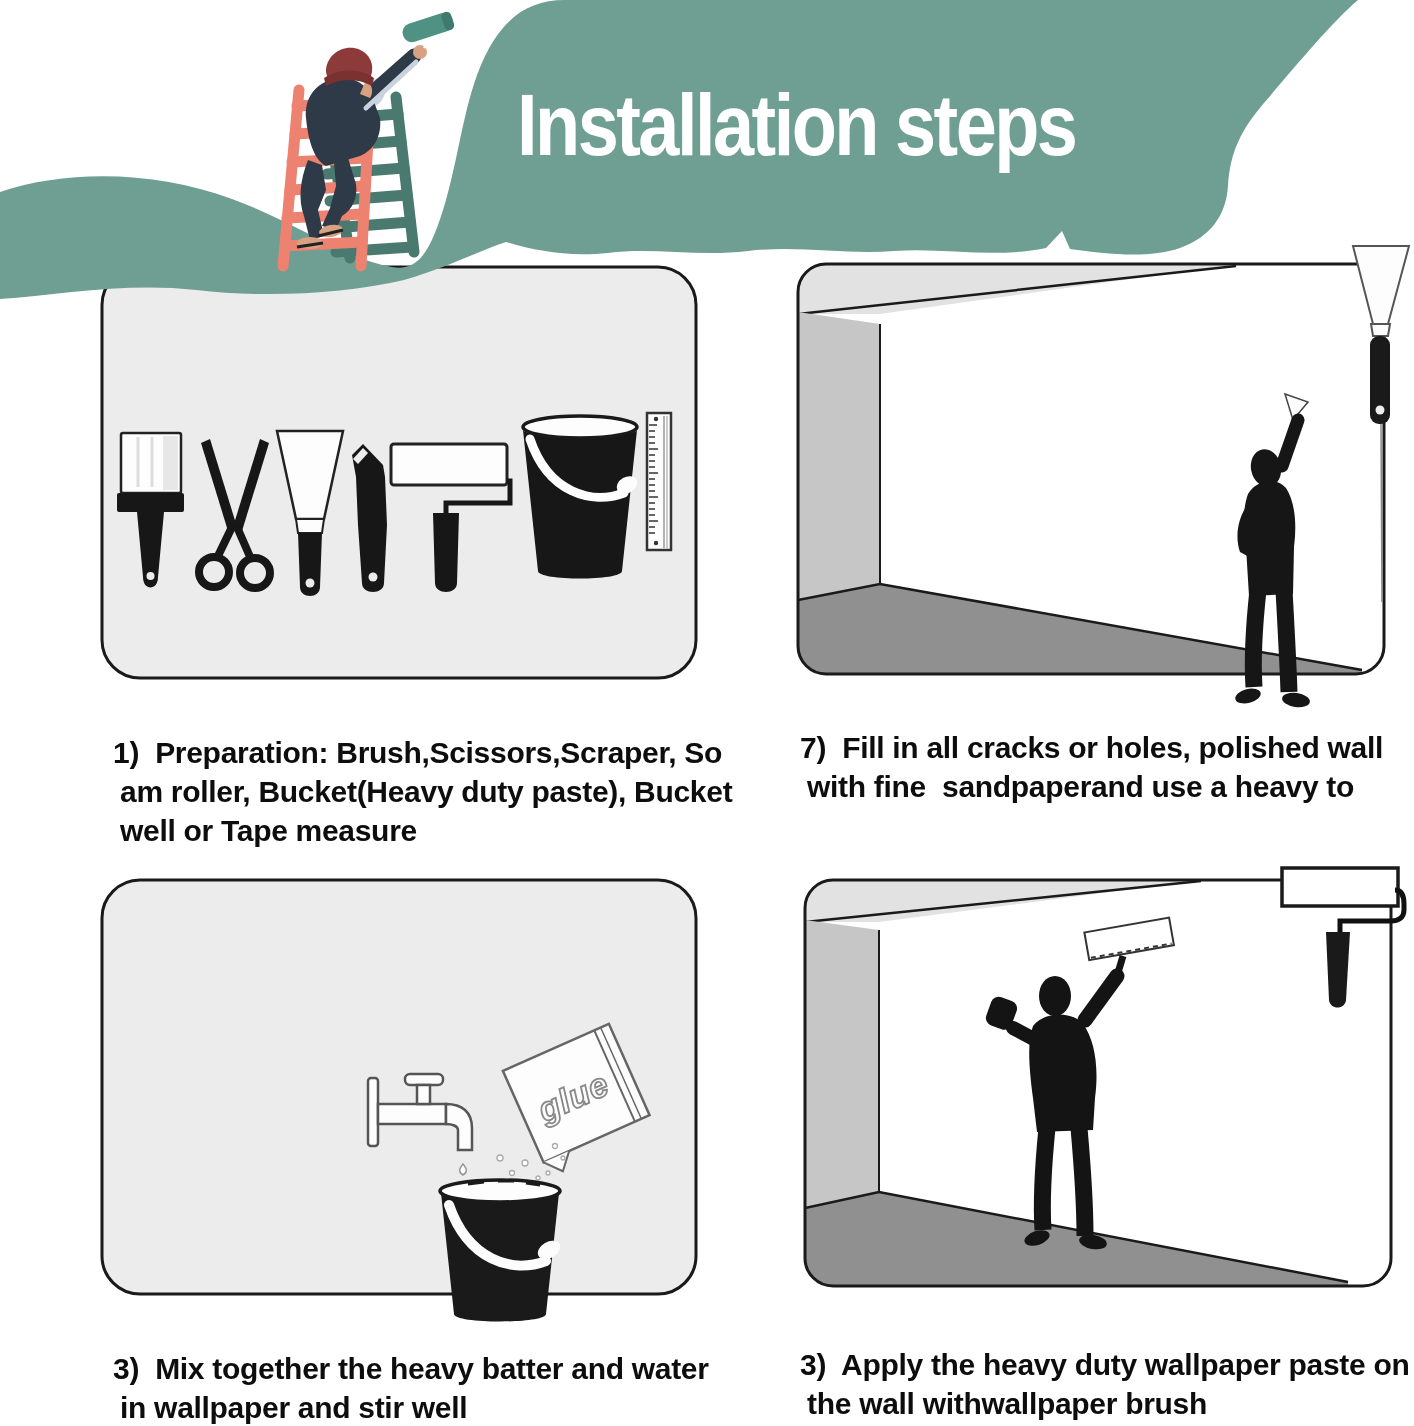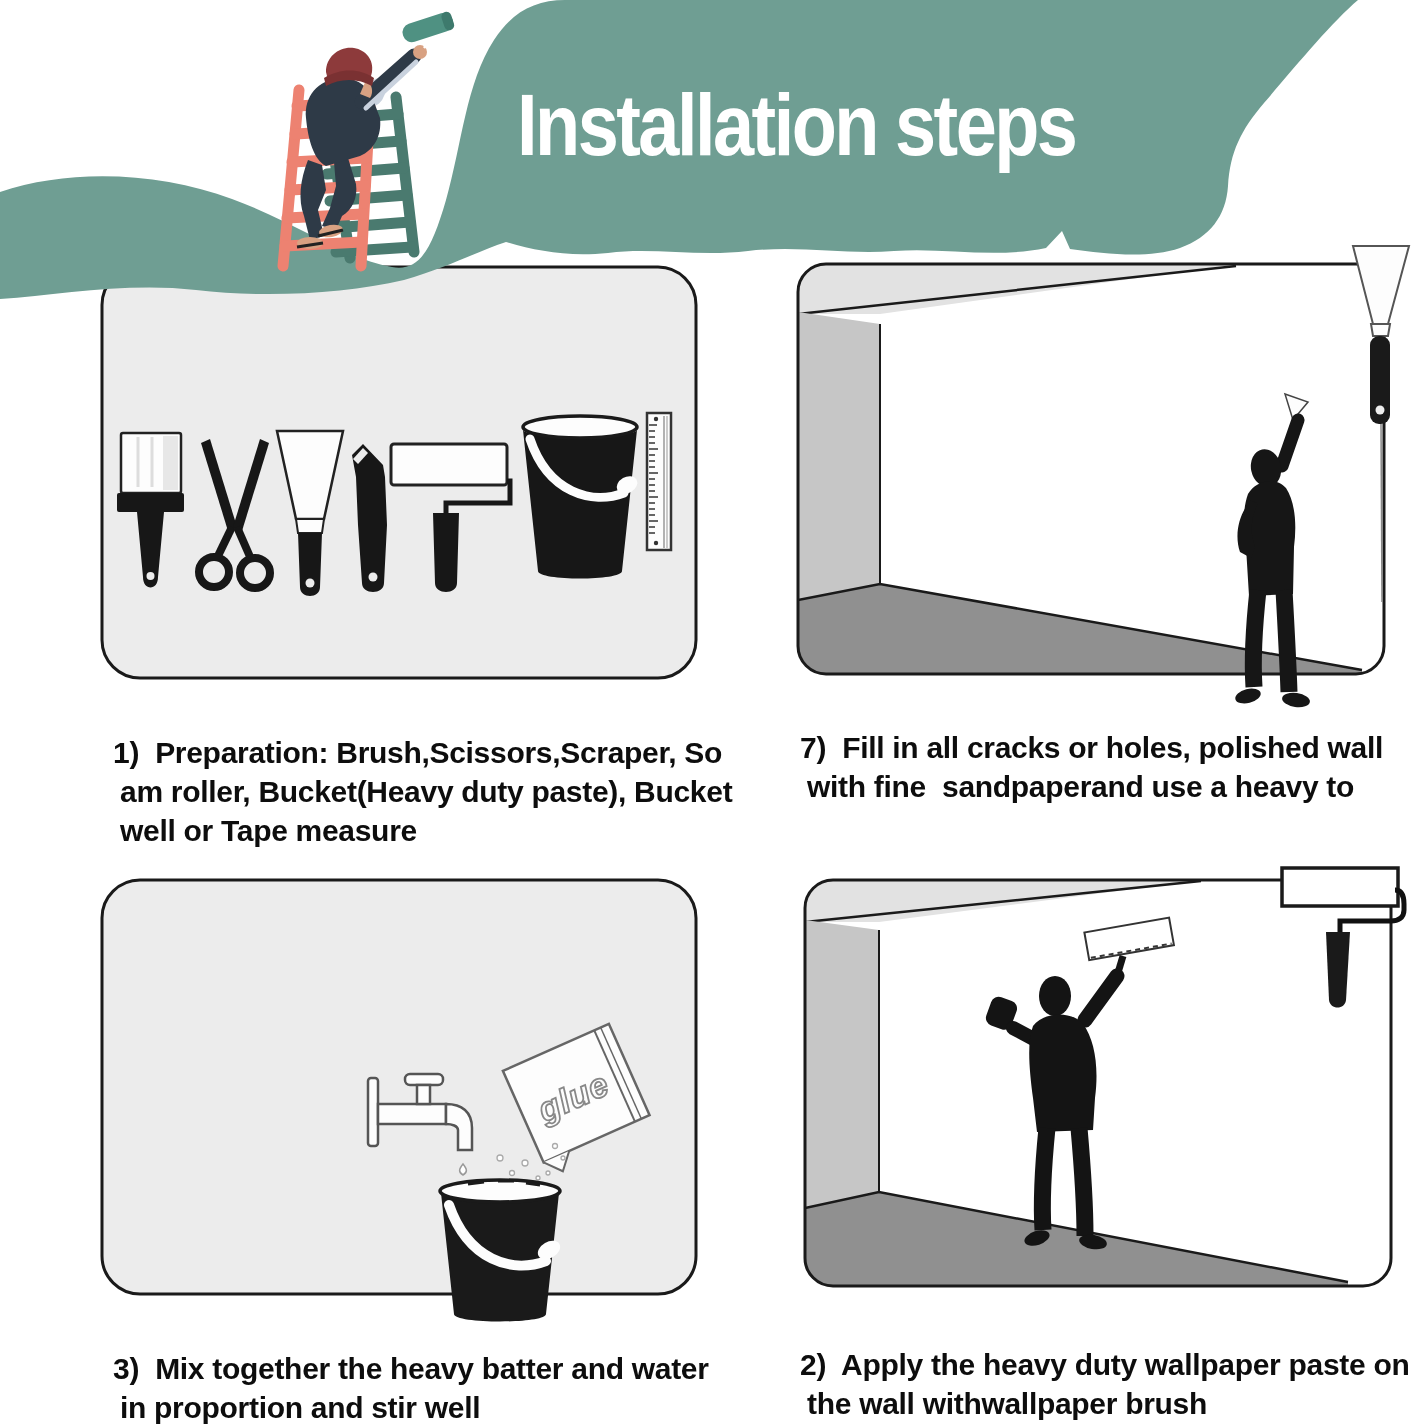--- a/index.html
+++ b/index.html
@@ -322,19 +322,19 @@
   <div>well or Tape measure</div>
 </div>
 
 <div class="caption" style="left:800px; top:728px; width:600px;">
   <div>7)  Fill in all cracks or holes, polished wall</div>
   <div>with fine  sandpaperand use a heavy to</div>
 </div>
 
 <div class="caption" style="left:113px; top:1310px; width:600px;margin-top:39px;">
   <div>3)  Mix together the heavy batter and water</div>
-  <div>in proportion and stir well</div>
+  <div>in wallpaper and stir well</div>
 </div>
 
 <div class="caption" style="left:800px; top:1345px; width:600px;">
-  <div>2)  Apply the heavy duty wallpaper paste on</div>
+  <div>3)  Apply the heavy duty wallpaper paste on</div>
   <div>the wall withwallpaper brush</div>
 </div>
 
 </body></html>

